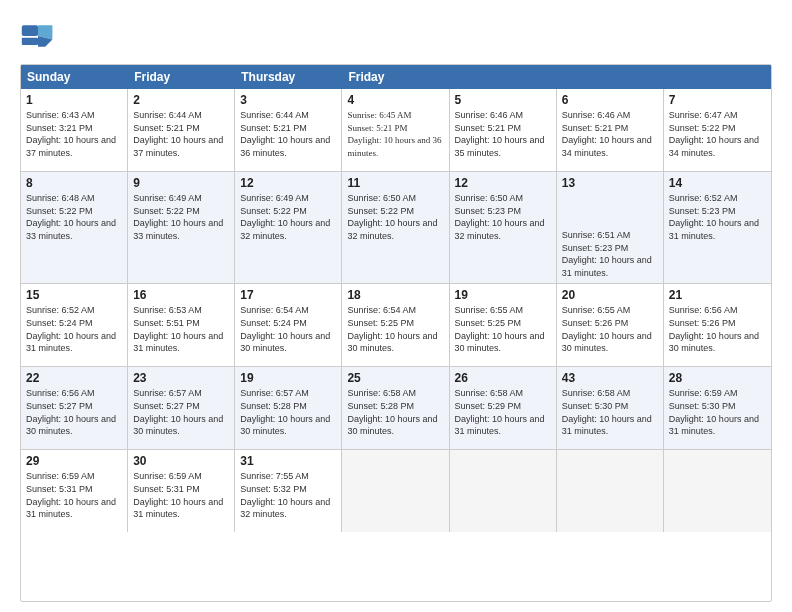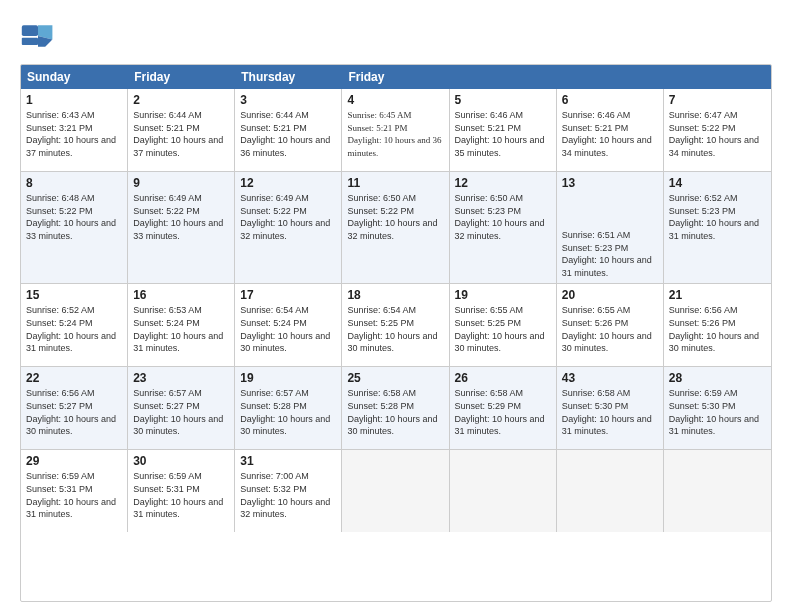--- a/index.html
+++ b/index.html
@@ -239,21 +239,21 @@
         <div class="cal-week">
           <div class="cal-cell">
             <div class="day-num">15</div>
             <div class="day-info" style="white-space: pre-line;">Sunrise: 6:52 AM
 Sunset: 5:24 PM
 Daylight: 10 hours and 31 minutes.</div>
           </div>
           <div class="cal-cell">
             <div class="day-num">16</div>
             <div class="day-info" style="white-space: pre-line;">Sunrise: 6:53 AM
-Sunset: 5:24 PM
+Sunset: 5:51 PM
 Daylight: 10 hours and 31 minutes.</div>
           </div>
           <div class="cal-cell">
             <div class="day-num">17</div>
             <div class="day-info" style="white-space: pre-line;">Sunrise: 6:54 AM
 Sunset: 5:24 PM
 Daylight: 10 hours and 30 minutes.</div>
           </div>
           <div class="cal-cell">
             <div class="day-num">18</div>
@@ -332,21 +332,21 @@
 Daylight: 10 hours and 31 minutes.</div>
           </div>
           <div class="cal-cell">
             <div class="day-num">30</div>
             <div class="day-info" style="white-space: pre-line;">Sunrise: 6:59 AM
 Sunset: 5:31 PM
 Daylight: 10 hours and 31 minutes.</div>
           </div>
           <div class="cal-cell">
             <div class="day-num">31</div>
-            <div class="day-info" style="white-space: pre-line;">Sunrise: 7:00 AM
+            <div class="day-info" style="white-space: pre-line;">Sunrise: 7:55 AM
 Sunset: 5:32 PM
 Daylight: 10 hours and 32 minutes.</div>
           </div>
           <div class="cal-cell empty"></div>
           <div class="cal-cell empty"></div>
           <div class="cal-cell empty"></div>
           <div class="cal-cell empty"></div>
         </div>
       </div>
   </div>

